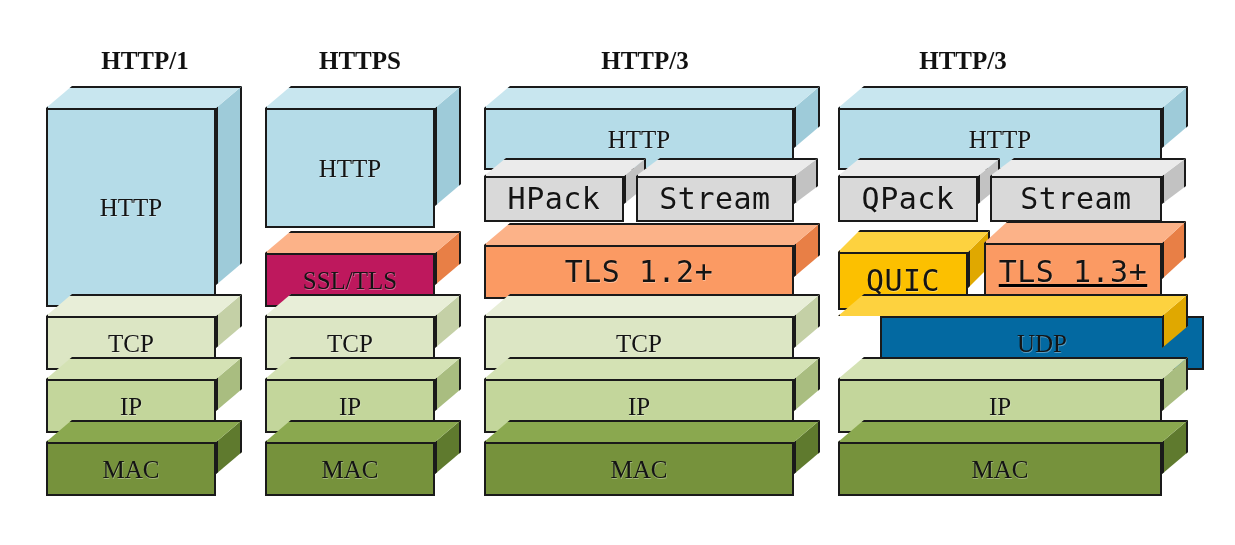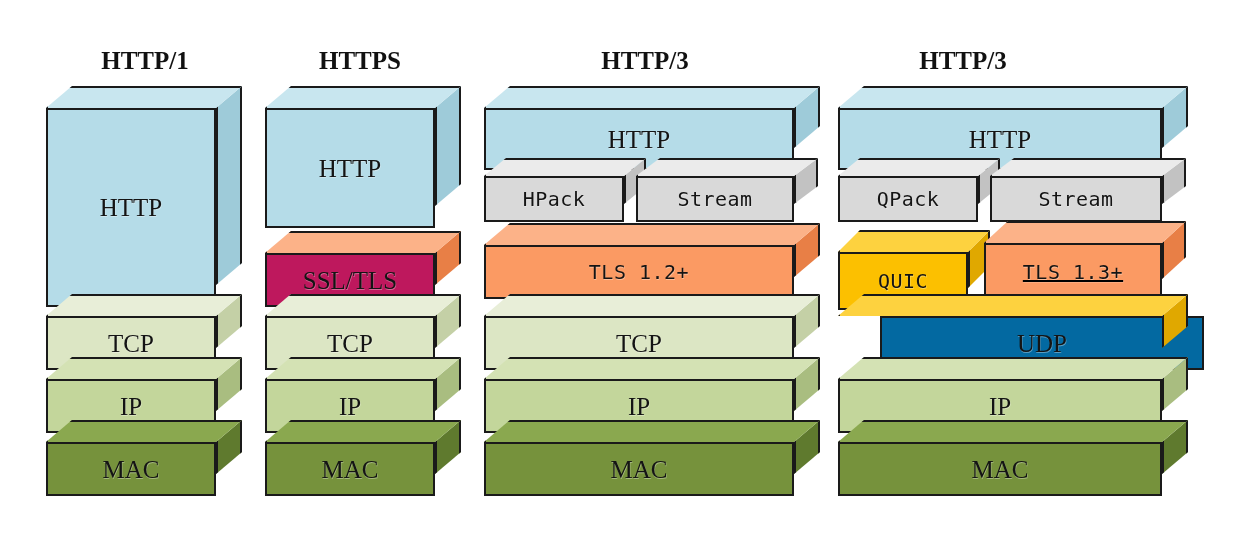--- a/index.html
+++ b/index.html
@@ -43,21 +43,21 @@
     display:flex;align-items:center;justify-content:center;
   }
   .lbl{
     font-size:25px;
     color:#141414;
     white-space:nowrap;
     line-height:1;
     text-shadow:0.5px 0.5px 0 rgba(255,255,255,0.35);
   }
   .lbl.serif{font-family:Liberation Serif, serif;}
-  .lbl.mono{font-family:"DejaVu Sans Mono",monospace;font-size:20px;letter-spacing:0.5px;}
+  .lbl.mono{font-family:"DejaVu Sans Mono",monospace;font-size:30px;letter-spacing:0.5px;}
 </style>
 </head>
 <body>
 
 <div id="stage">
 
   <div class="column">
     <div class="col-title" style="left:50px;top:48px;width:190px;">HTTP/1</div>
 
     <div class="box">

